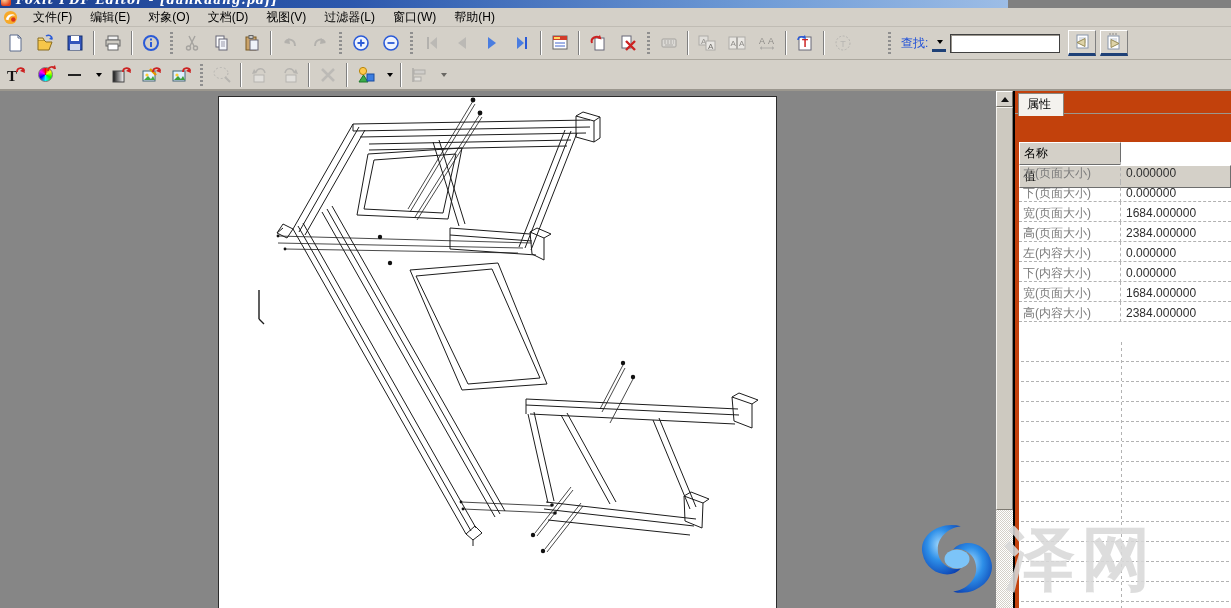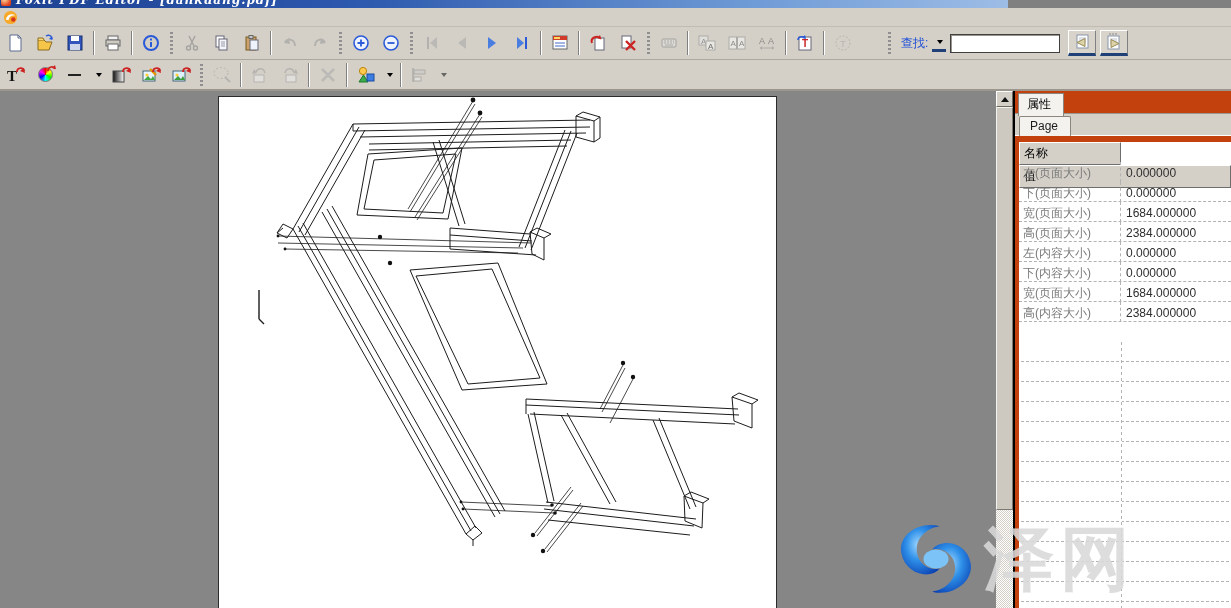--- a/index.html
+++ b/index.html
@@ -79,40 +79,51 @@
   .prow { display:flex; height:20px; border-bottom:1px dashed #b2b2b2;align-items:center; }
   .pname { width:102px; padding:3px 4px 0; color:#7a7a7a; border-right:1px dashed #b2b2b2; overflow:hidden; white-space:nowrap; }
   .pval { flex:1; padding:3px 5px 0; color:#2e2e2e; overflow:hidden; white-space:nowrap; }
   .pfill { position:absolute; left:0; right:0; top:200px; bottom:0; background-color:#fff;
     background-image:repeating-linear-gradient(to right,#fff 0 2px,transparent 2px 5px),
                      repeating-linear-gradient(to bottom,transparent 0 19px,#b2b2b2 19px 20px); }
   .pfill-vline { position:absolute; left:102px; top:200px; bottom:0; width:1px;
     background:repeating-linear-gradient(to bottom,#b2b2b2 0 3px,#fff 3px 6px); }
 
   
-  .watermark { position:absolute; left:888px; top:518px; display:flex; align-items:center; z-index:40; pointer-events:none; }
+  .watermark { position:absolute; left:909px; top:518px; display:flex; align-items:center; z-index:40; pointer-events:none; }
   .wm-text { font-size:70px; font-weight:bold; color:rgba(216,216,216,.88); letter-spacing:6px; line-height:80px;
     font-family:"DejaVu Sans","Liberation Sans",sans-serif; }
 
   .icon { display:block; }
 </style>
 </head>
 <body>
 
 <div class="titlebar">
   <span class="title-appicon"></span>
   <span class="title-text">Foxit PDF Editor - [dankuang.pdf]</span>
 </div>
 
 <div class="menubar">
   <svg class="doc-icon" viewBox="0 0 16 16">
     <circle cx="8" cy="8" r="7" fill="#f7a928"></circle>
     <path d="M3 10 C4 5 10 3 13 6 C10 5 6 7 6 11 Z" fill="#fff"></path>
     <circle cx="11" cy="10" r="2.4" fill="#d8351f"></circle>
   </svg>
+  <div class="menu-items">
+
+  <span class="menu-item">文件(F)</span>
+      <span class="menu-item">编辑(E)</span>
+      <span class="menu-item">对象(O)</span>
+      <span class="menu-item">文档(D)</span>
+      <span class="menu-item">视图(V)</span>
+      <span class="menu-item">过滤器(L)</span>
+      <span class="menu-item">窗口(W)</span>
+      <span class="menu-item">帮助(H)</span>
+    </div>
 </div>
 
 <div class="toolbar tb1">
   <span class="tbtn">
       <svg class="icon" width="18" height="18" viewBox="0 0 18 18">
         <path d="M4 1h8l3 3v13H4z" fill="#fff" stroke="#5a6b8c"></path>
         <path d="M12 1v3h3" fill="none" stroke="#5a6b8c"></path>
       </svg>
     </span>
   <span class="tbtn">
@@ -493,23 +504,20 @@
   <div class="scroll-up">
       <i></i>
     </div>
   <div class="scroll-thumb"></div>
 </div>
 
 <div class="panel">
   <div class="cap-row">
     <span class="cap-tab">属性</span>
   </div>
-  <div class="tab-row">
-    <span class="tab">Page</span>
-  </div>
   <div class="ptable">
     <div class="phead">
       <span class="ph name">名称</span>
       <span class="ph val">值</span>
     </div>
     <div>
 
     <div class="prow">
         <span class="pname">左(页面大小)</span>
         <span class="pval">0.000000</span>

